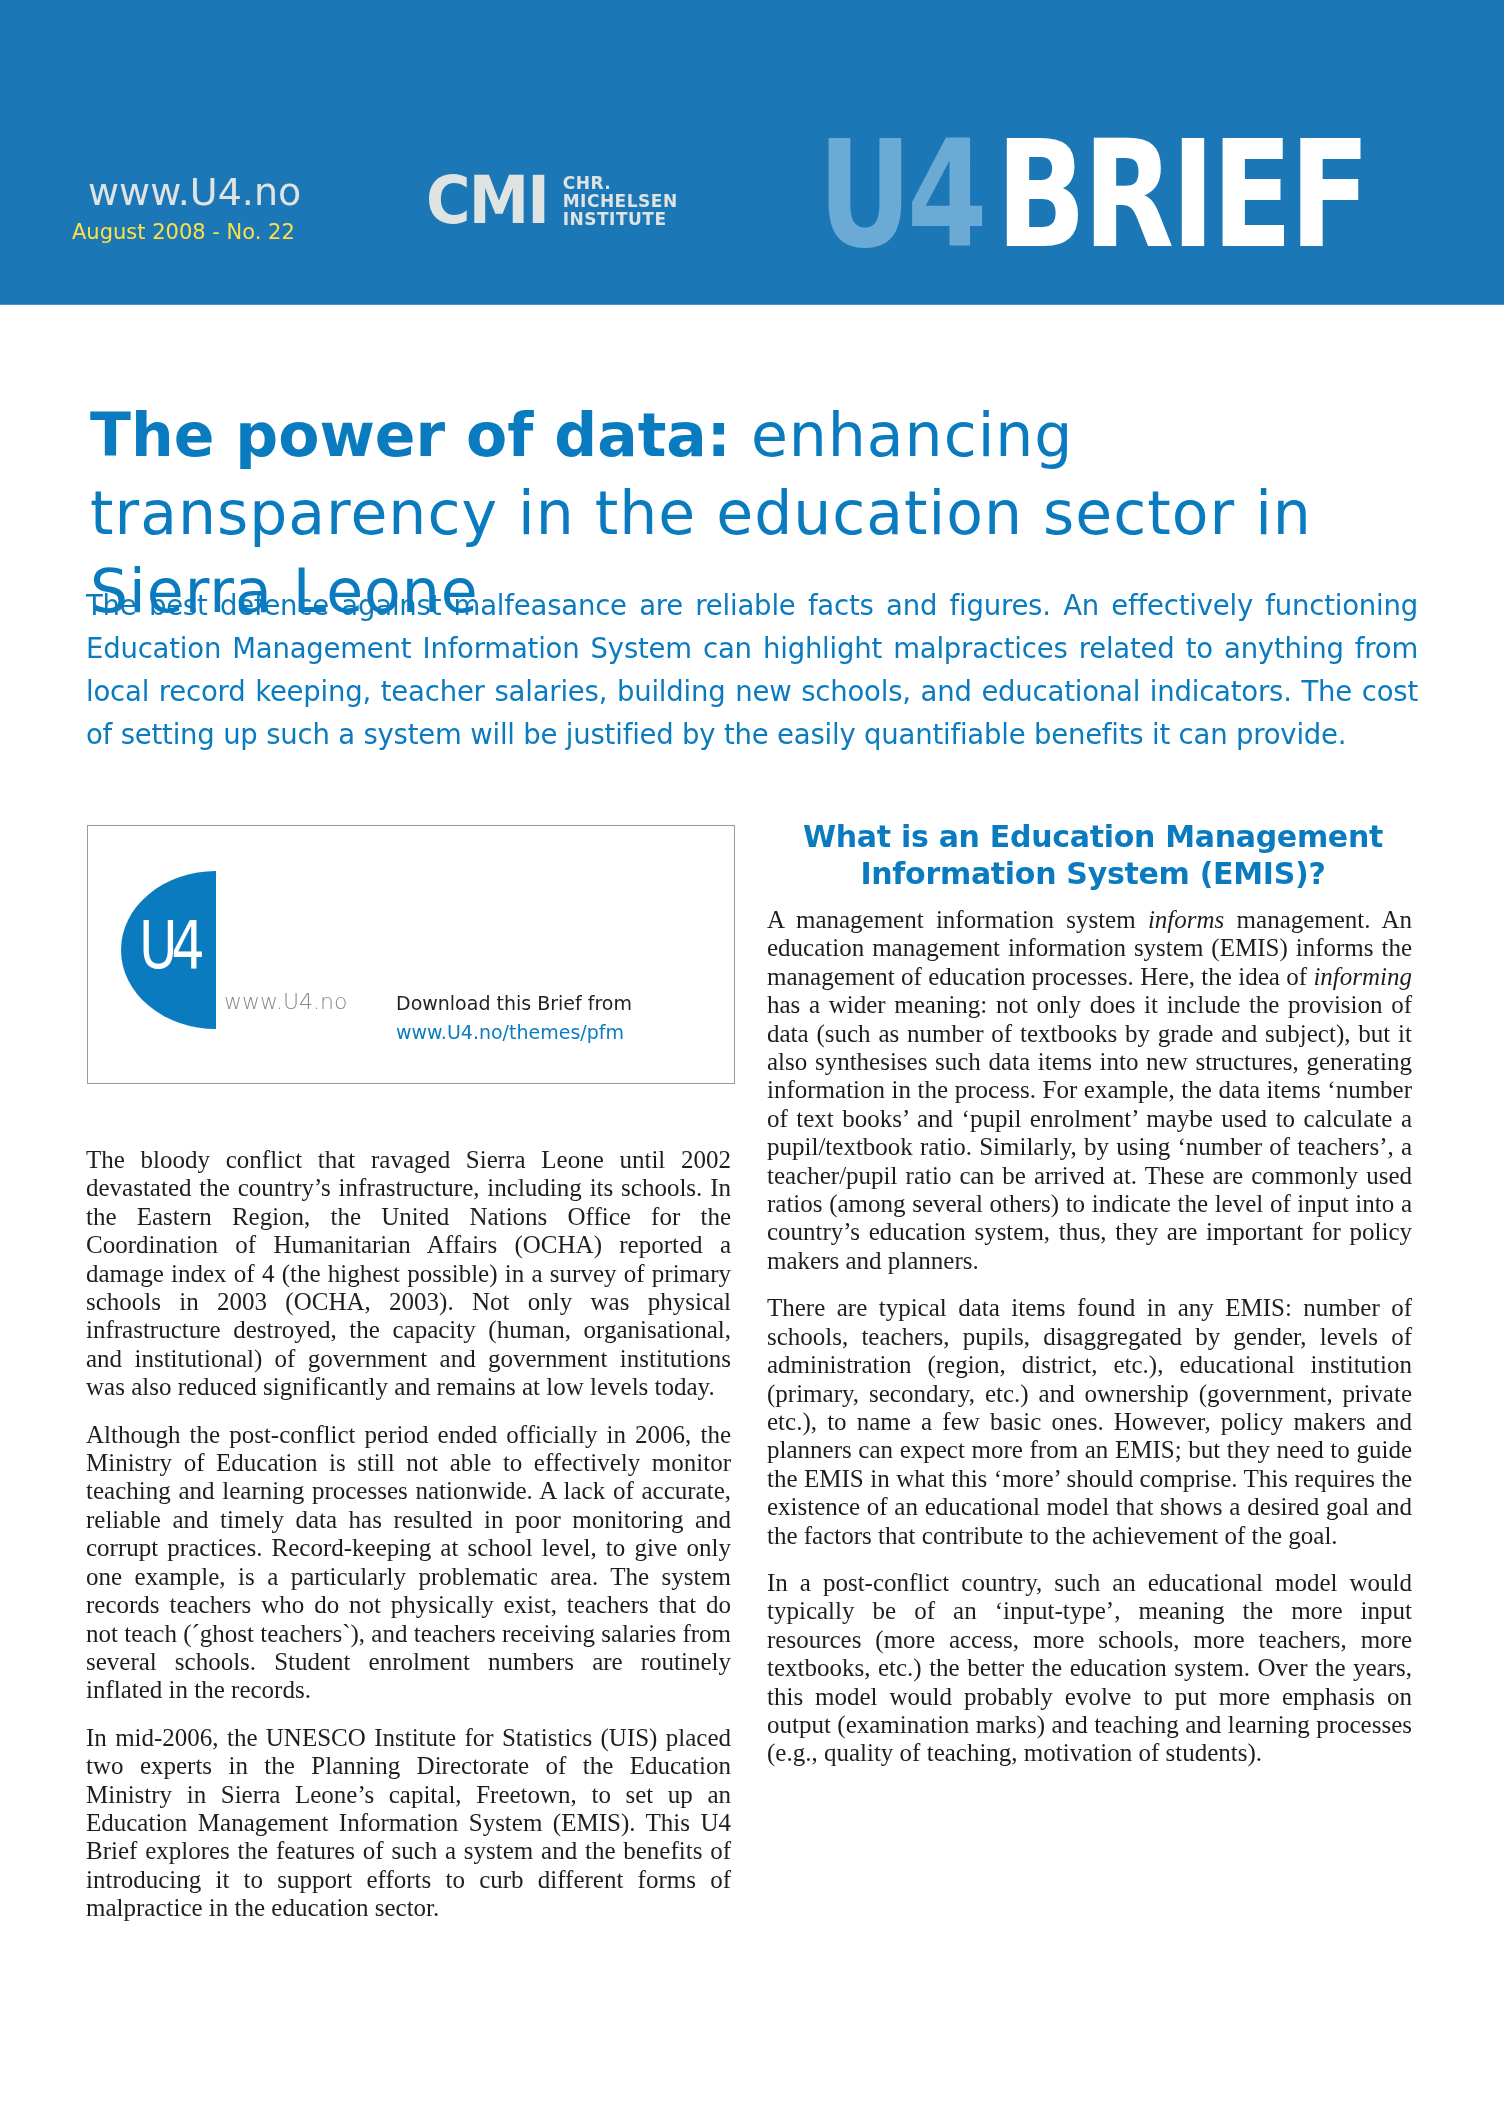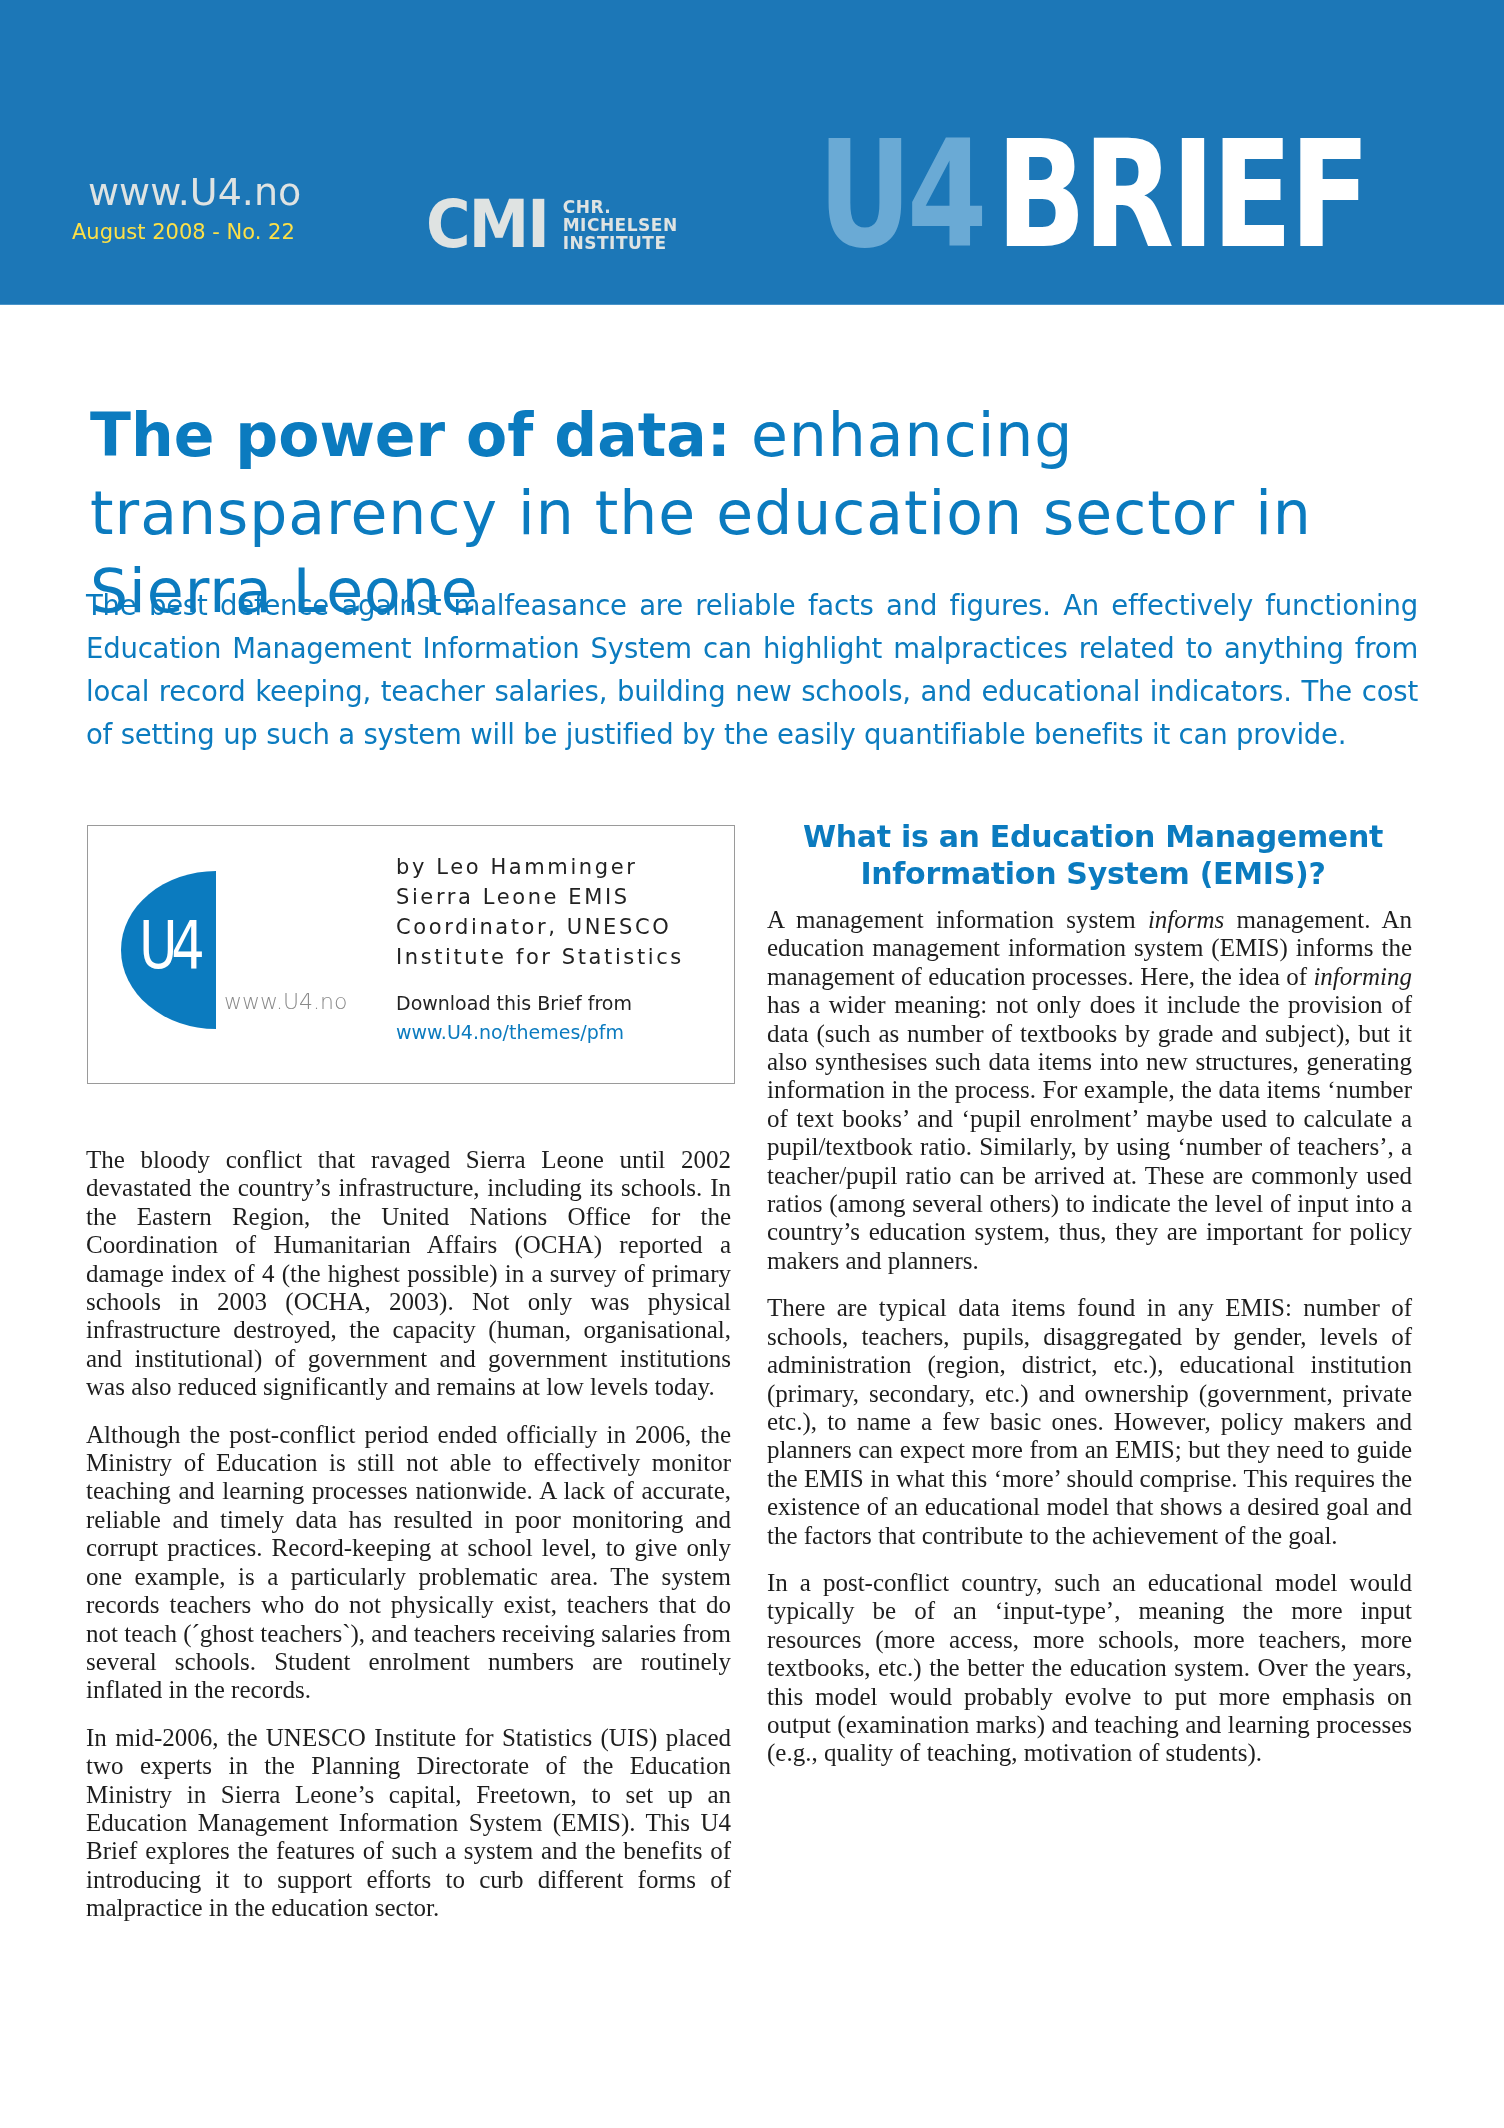--- a/index.html
+++ b/index.html
@@ -2,21 +2,21 @@
 <html><head>
 <meta charset="utf-8">
 <style>
   html, body { margin: 0; padding: 0; background: #ffffff; }
   body { width: 1504px; height: 2128px; position: relative; overflow: hidden; font-family: "Liberation Serif", serif; color: #1a1a1a; }
 
   
   .header { position: absolute; left: 0; top: 0; width: 1504px; height: 304px; background: #1c77b7; border-bottom: 1px solid #4a94c9; }
   .site-url { position: absolute; left: 88px; top: 170px; font-family: "DejaVu Sans", sans-serif; font-size: 38px; color: #dfe3e2; letter-spacing: 0px; }
   .issue-date { position: absolute; left: 72px; top: 220px; font-family: "DejaVu Sans", sans-serif; font-size: 21px; color: #fde047; }
-  .cmi-logo { position: absolute; left: 426px; top: 192px; height: 66px; display: flex; align-items: center; }
+  .cmi-logo { position: absolute; left: 426px; top: 168px; height: 66px; display: flex; align-items: center; }
   .cmi-letters { font-family: "DejaVu Sans", sans-serif; font-weight: bold; font-size: 66px; line-height: 66px; color: #dfe3e2; letter-spacing: -2px; transform: scaleX(0.92); transform-origin: left center; }
   .cmi-words { margin-left: 4px; font-family: "DejaVu Sans", sans-serif; font-weight: bold; font-size: 17px; line-height: 18px; color: #dfe3e2; letter-spacing: 0.5px; }
   .u4brief { position: absolute; left: 818px; top: 120px; height: 170px; }
   .u4brief .u4 { position: absolute; left: 0; top: 0; font-family: "DejaVu Sans", sans-serif; font-weight: bold; font-size: 148px; line-height: 150px; color: #6aaad5; letter-spacing: -6px; transform: scaleX(0.78); transform-origin: left top; }
   .u4brief .brief { position: absolute; left: 178px; top: 0; font-family: "DejaVu Sans", sans-serif; font-weight: bold; font-size: 148px; line-height: 150px; color: #ffffff; letter-spacing: -4px; transform: scaleX(0.80); transform-origin: left top; }
 
   
   .title { position: absolute; left: 86px; top: 392px; width: 1340px; font-family: "DejaVu Sans", sans-serif; font-size: 60px; line-height: 78px; color: #0b7bbf; letter-spacing: 1px; }
   .title .strong { font-weight: bold; letter-spacing: 0px; }
   .title .light { font-weight: normal; }
@@ -73,26 +73,20 @@
 
 <div class="author-box">
   <div class="u4-logo">
     <div class="clip">
       <div class="disc"></div>
     </div>
     <span class="glyph">U4</span>
   </div>
   <div class="org-url">www.U4.no</div>
 
-  <div class="byline">
-    <div>by Leo Hamminger</div>
-    <div>Sierra Leone EMIS</div>
-    <div>Coordinator, UNESCO</div>
-    <div>Institute for Statistics</div>
-  </div>
   <div class="download-label">Download this Brief from</div>
   <a class="download-link">www.U4.no/themes/pfm</a>
 </div>
 
 <div class="col col-left">
   <p>The bloody conflict that ravaged Sierra Leone until 2002 devastated the country’s infrastructure, including its schools. In the Eastern Region, the United Nations Office for the Coordination of Humanitarian Affairs (OCHA) reported a damage index of 4 (the highest possible) in a survey of primary schools in 2003 (OCHA, 2003). Not only was physical infrastructure destroyed, the capacity (human, organisational, and institutional) of government and government institutions was also reduced significantly and remains at low levels today.</p>
   <p>Although the post-conflict period ended officially in 2006, the Ministry of Education is still not able to effectively monitor teaching and learning processes nationwide. A lack of accurate, reliable and timely data has resulted in poor monitoring and corrupt practices. Record-keeping at school level, to give only one example, is a particularly problematic area. The system records teachers who do not physically exist, teachers that do not teach (´ghost teachers`), and teachers receiving salaries from several schools. Student enrolment numbers are routinely inflated in the records.</p>
   <p>In mid-2006, the UNESCO Institute for Statistics (UIS) placed two experts in the Planning Directorate of the Education Ministry in Sierra Leone’s capital, Freetown, to set up an Education Management Information System (EMIS). This U4 Brief explores the features of such a system and the benefits of introducing it to support efforts to curb different forms of malpractice in the education sector.</p>
 </div>
 

